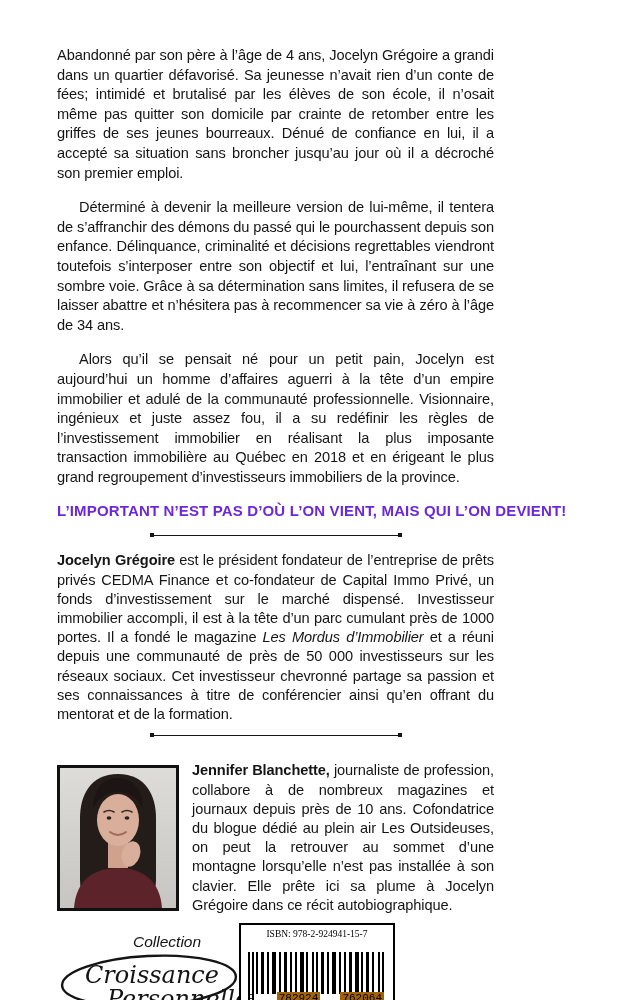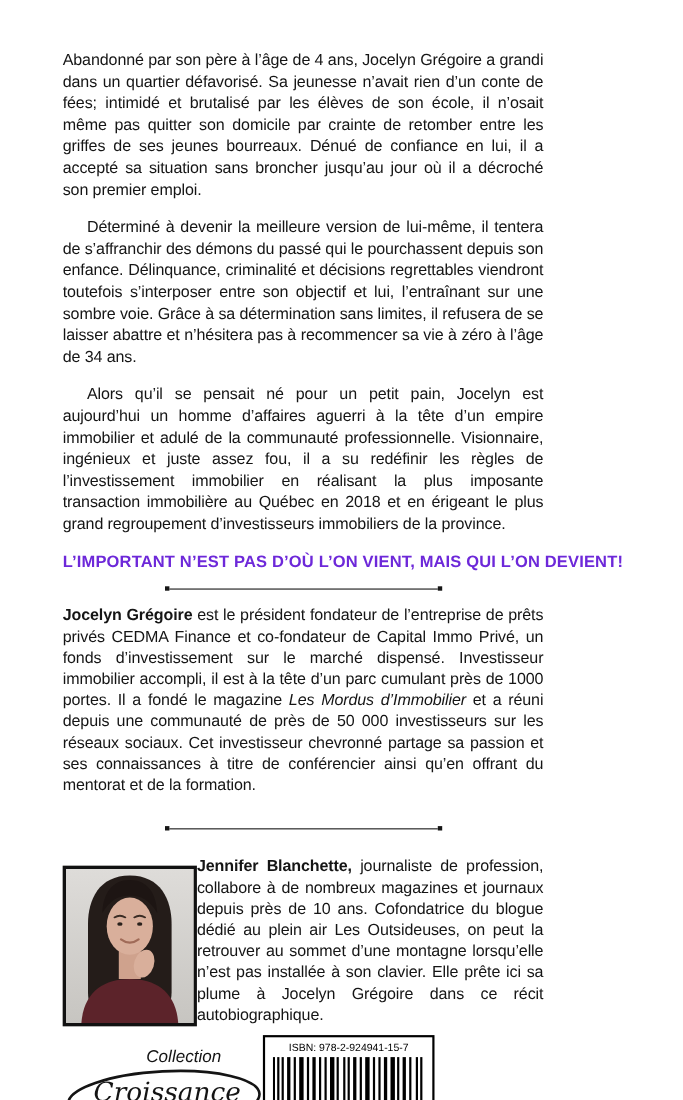--- a/index.html
+++ b/index.html
@@ -22,42 +22,42 @@
     margin:2px 0 14px 0;
     font-weight:bold;font-size:15px;letter-spacing:0.15px;
     white-space:nowrap;color:#6d28d9;
   }
   .divider{
     width:252px;margin:0 auto 14px auto;
     display:flex;align-items:center;
   }
   .divider .dot{width:4px;height:4px;background:#161616;flex:0 0 auto;}
   .divider .line{flex:1;height:1.4px;background:#161616;}
-  .bio{margin-bottom:27px;line-height:19.2px;}
+  .bio{margin-bottom:9px;line-height:19.2px;}
   .writer-row{
-    display:flex;margin-top:24px;margin-bottom:14px;align-items:flex-end;
+    display:flex;gap:13px;margin-top:24px;margin-bottom:14px;align-items:center;
   }
   .photo-frame{
     flex:0 0 auto;border:3px solid #111;width:116px;height:140px;
     background:#d6d4d0;line-height:0;
   }
   .writer-text{flex:1;margin-bottom:0;}
   .footer-row{
     display:flex;justify-content:flex-start;align-items:flex-start;
     margin:6px -26px 0 0;
   }
   .collection-logo{margin-top:2px;}
   .barcode-box{
     border:2px solid #000;background:#fff;
     padding:4px 7px 5px 7px;margin-top:-6px;
   }
   .isbn-label{
-    font-family:Liberation Sans, sans-serif;
+    font-family:Liberation Serif, serif;
     font-size:9.5px;letter-spacing:0;white-space:nowrap;
-    text-align:center;margin-bottom:3px;color:#000;
+    text-align:center;margin-bottom:13px;color:#000;
   }
   .bars-wrap{position:relative;width:138px;height:52px;margin:0 auto;}
   .bars-wrap svg{position:absolute;top:0;left:0;}
   .ean-digits{
     position:absolute;top:40px;left:6px;right:2px;
     display:flex;justify-content:space-between;
     font-family:"Liberation Mono","DejaVu Sans Mono",monospace;
     font-size:11px;color:#000;
   }
   .ean-digits span{background:#a16207;padding:0 2px;line-height:12px;}

